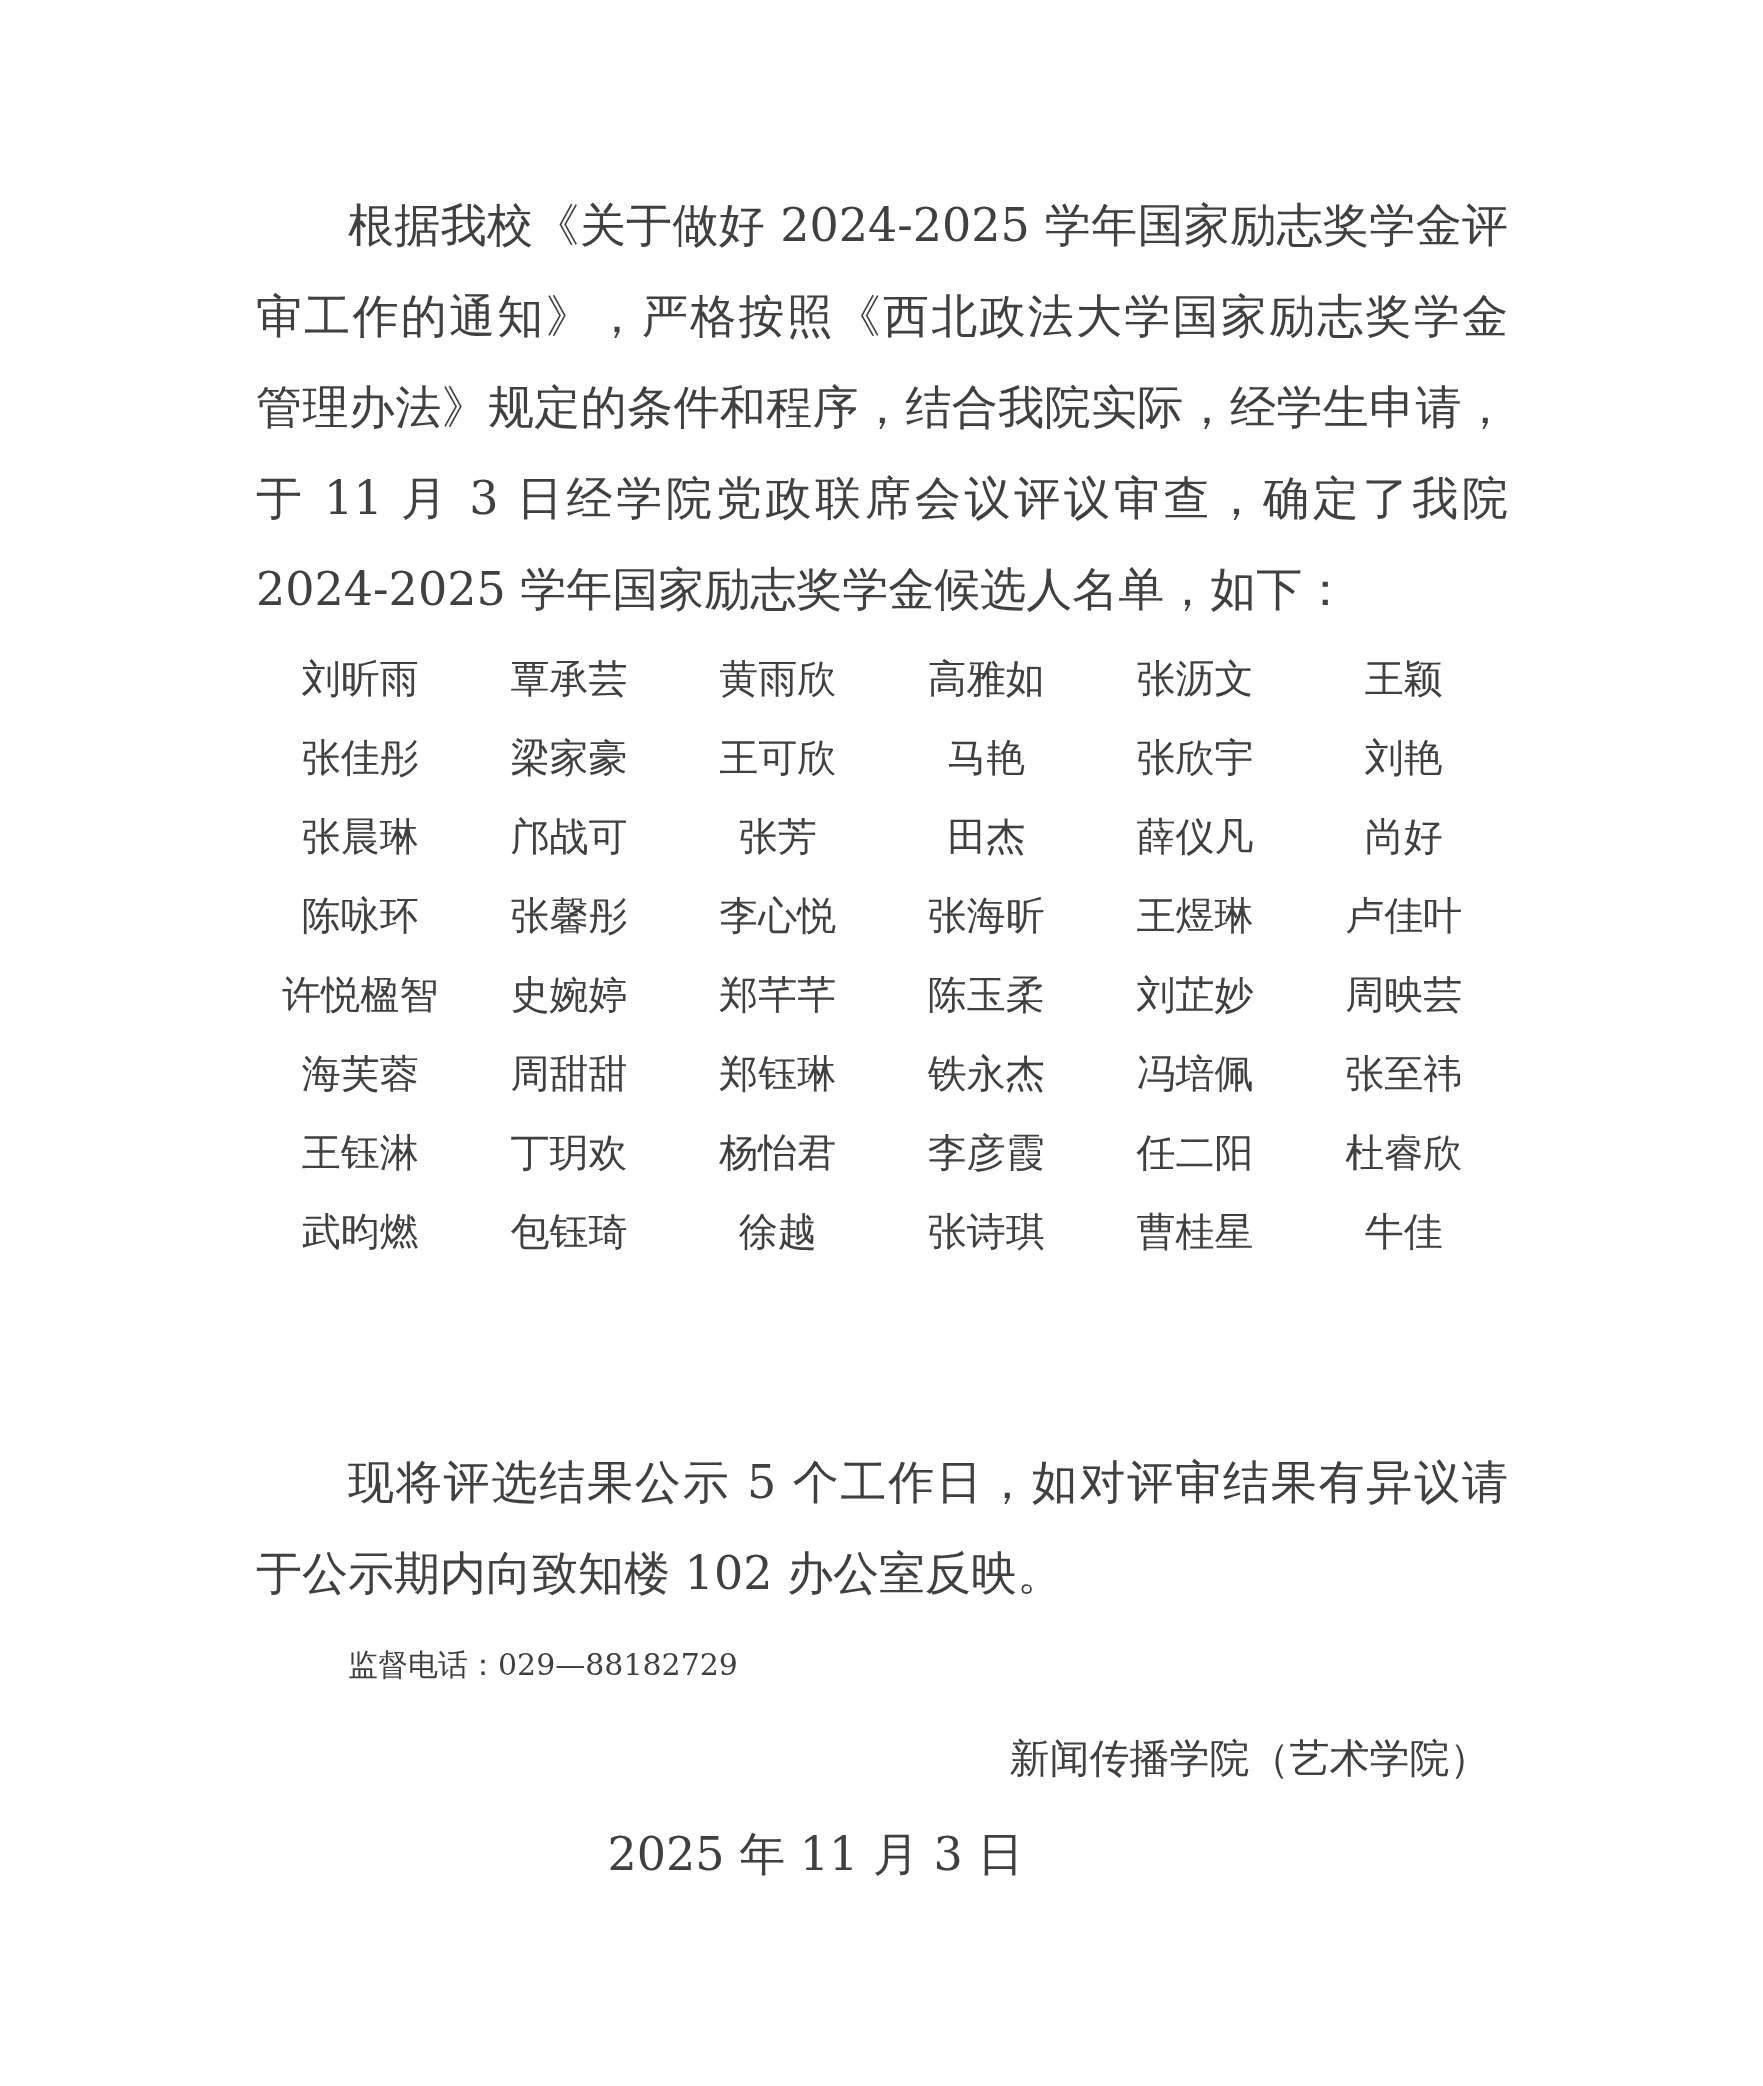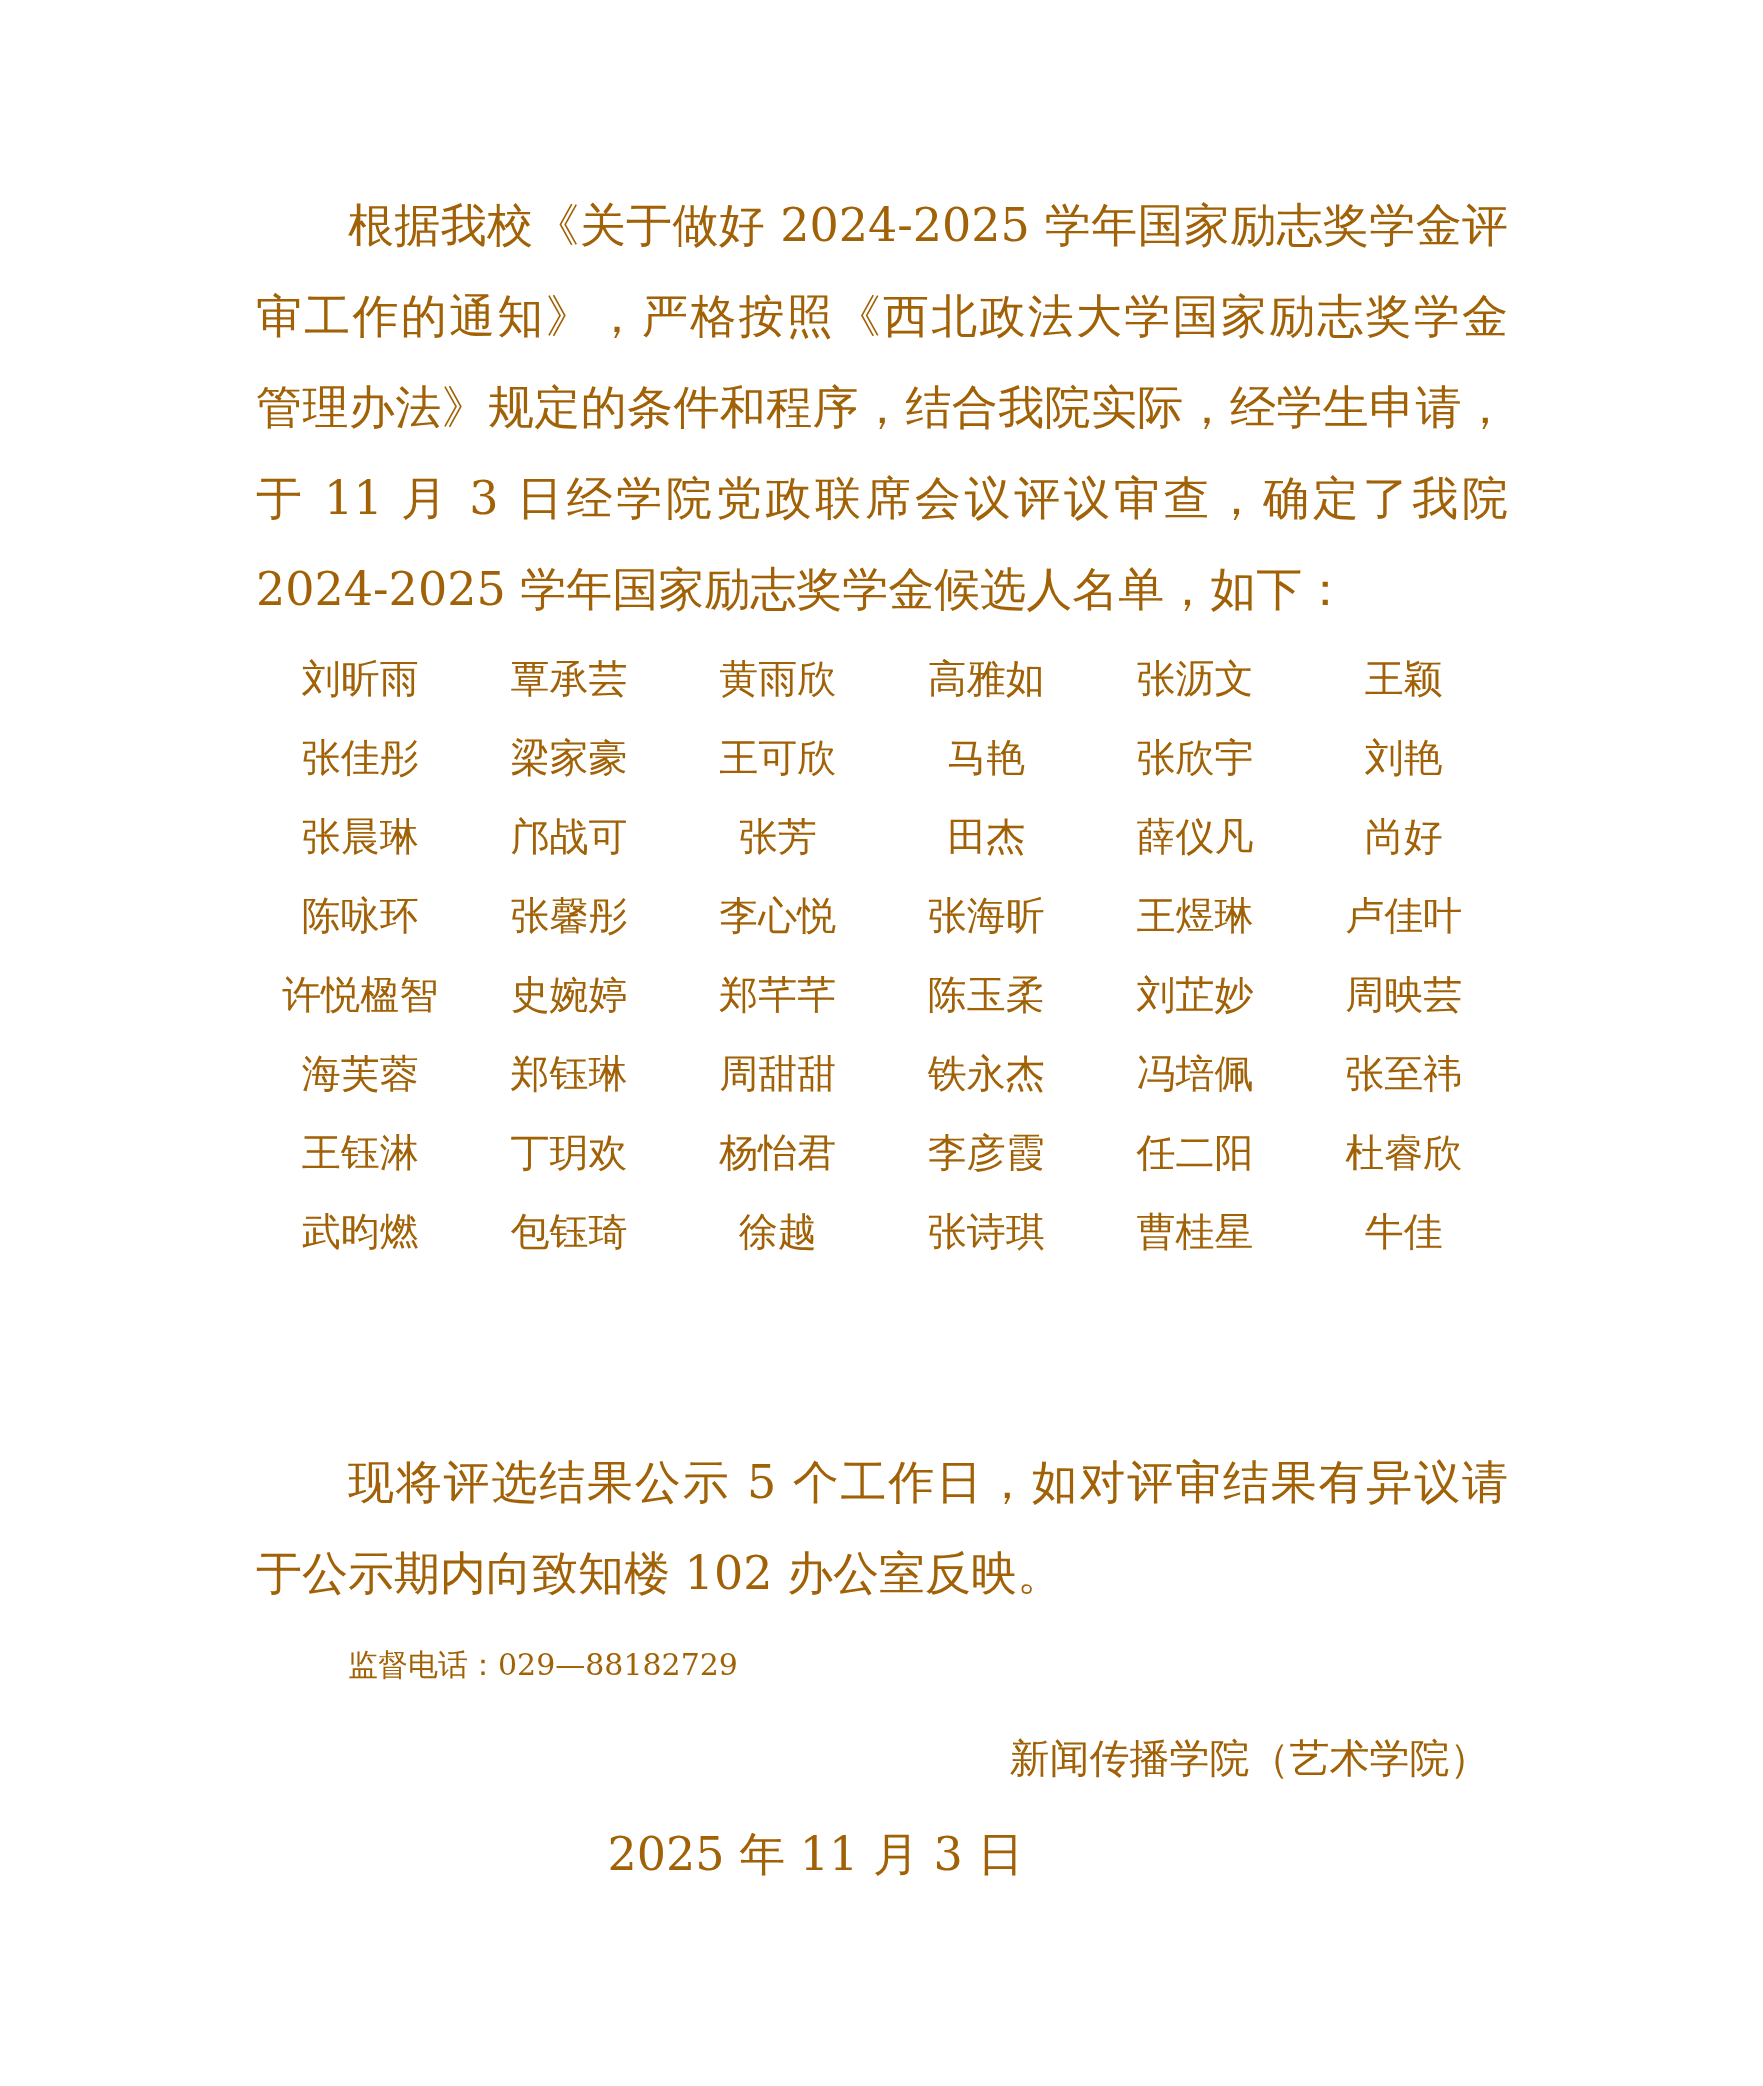--- a/index.html
+++ b/index.html
@@ -2,21 +2,21 @@
 <html style="font-size:12px"><head>
 <meta charset="utf-8">
 <style>
   * { margin: 0; padding: 0; box-sizing: border-box; }
   html, body { background: #ffffff; }
   .page {
     position: relative;
     width: 1764px;
     height: 2087px;
     background: #ffffff;
-    color: #a16207;
+    color: #404040;
     font-family: "DejaVu Serif", "Liberation Serif", serif;
     overflow: hidden;
   }
   .content {
     position: absolute;
     left: 256px;
     top: 180px;
     width: 1252px;
   }
   .para .line {
@@ -110,22 +110,22 @@
         <div class="cell">张海昕</div>
         <div class="cell">王煜琳</div>
         <div class="cell">卢佳叶</div>
         <div class="cell">许悦楹智</div>
         <div class="cell">史婉婷</div>
         <div class="cell">郑芊芊</div>
         <div class="cell">陈玉柔</div>
         <div class="cell">刘芷妙</div>
         <div class="cell">周映芸</div>
         <div class="cell">海芙蓉</div>
+        <div class="cell">周甜甜</div>
         <div class="cell">郑钰琳</div>
-        <div class="cell">周甜甜</div>
         <div class="cell">铁永杰</div>
         <div class="cell">冯培佩</div>
         <div class="cell">张至祎</div>
         <div class="cell">王钰淋</div>
         <div class="cell">丁玥欢</div>
         <div class="cell">杨怡君</div>
         <div class="cell">李彦霞</div>
         <div class="cell">任二阳</div>
         <div class="cell">杜睿欣</div>
         <div class="cell">武昀燃</div>

